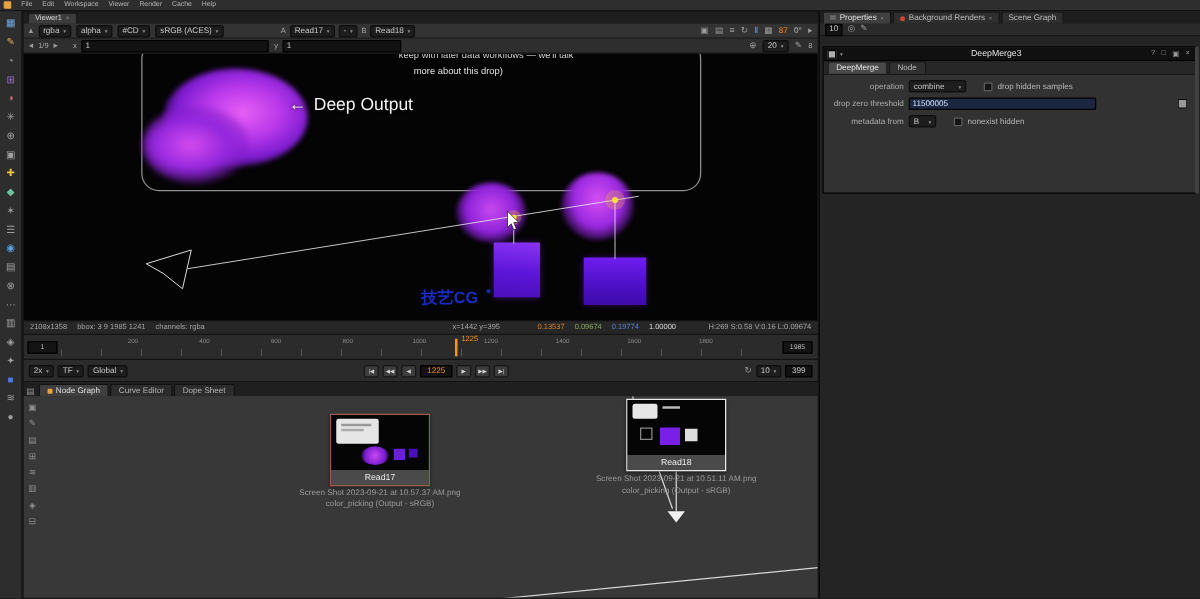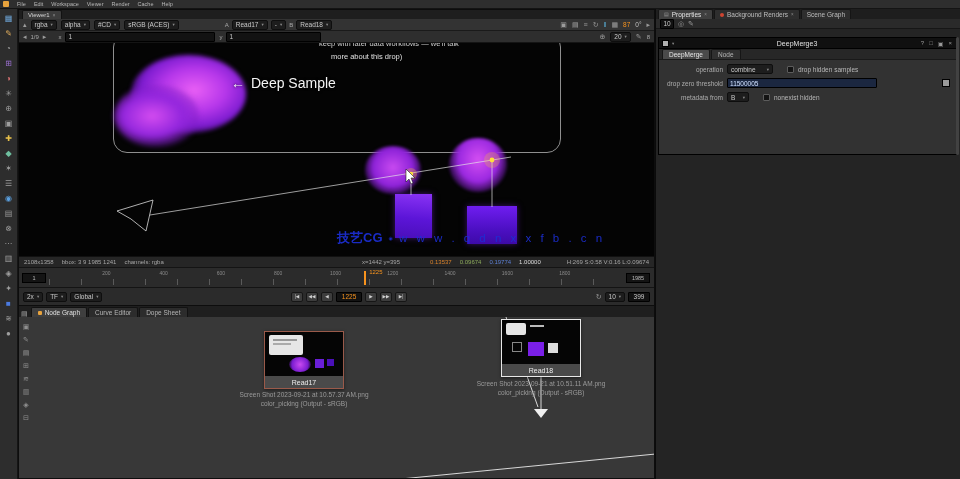--- a/index.html
+++ b/index.html
@@ -39,21 +39,21 @@
 #clipline span{position:relative;top:-4px;font-size:7.5px;color:#cfcfcf;white-space:nowrap}
 #noteline{position:absolute;left:312px;top:9px;font-size:7.5px;color:#e0e0e0}
 .blob{position:absolute;border-radius:50%}
 #blob1a{left:112px;top:12px;width:115px;height:78px;background:radial-gradient(ellipse at 55% 45%,#e95ff5 0%,#b637ea 35%,#7d1cd0 60%,rgba(90,15,160,.25) 78%,transparent 88%);filter:blur(2px)}
 #blob1b{left:95px;top:42px;width:85px;height:62px;background:radial-gradient(ellipse at 45% 50%,#d44cf0 0%,#9326dd 45%,rgba(110,20,180,.3) 72%,transparent 85%);filter:blur(2.5px)}
 #blob2{left:346px;top:103px;width:56px;height:48px;background:radial-gradient(ellipse at 50% 45%,#c84af0 0%,#8d22d8 50%,rgba(100,18,170,.3) 75%,transparent 88%);filter:blur(1.5px)}
 #blob3{left:430px;top:95px;width:58px;height:54px;background:radial-gradient(ellipse at 50% 40%,#d44ff2 0%,#9a28e0 48%,rgba(105,20,175,.3) 74%,transparent 88%);filter:blur(1.5px)}
 #dsq1{position:absolute;left:376px;top:151px;width:37px;height:44px;background:linear-gradient(185deg,#8a33f5 0%,#5c15d8 55%,#4a0fba 100%);box-shadow:0 0 6px rgba(120,40,220,.5)}
 #dsq2{position:absolute;left:448px;top:163px;width:50px;height:38px;background:linear-gradient(180deg,#6f1df0 0%,#4d10c4 60%,#3d0aa8 100%);box-shadow:0 0 6px rgba(110,30,210,.5)}
 #deepsample{position:absolute;left:212px;top:32px;display:flex;gap:6px;align-items:center;font-size:14px;color:#f4f4f4;text-shadow:0 0 3px #000}
-#watermark{position:absolute;left:318px;top:186px;display:flex;align-items:center;gap:6px;color:#1c2fd6;opacity:.92}
+#watermark{position:absolute;left:318px;top:186px;display:flex;gap:6px;color:#1c2fd6;opacity:.92}
 #watermark .cn{font-size:13px;font-weight:bold}
 #watermark .sep{font-size:5px}
 #watermark .url{font-size:11.5px;letter-spacing:3px}
 #vsvg{position:absolute;left:0;top:0}
 
 #infobar{position:absolute;left:0;top:246px;right:0;height:11px;background:#262626;border-top:1px solid #111;display:flex;align-items:center;gap:8px;padding:0 5px;font-size:6px;color:#a5a5a5;white-space:nowrap}
 
 #tlbar{position:absolute;left:0;top:257px;right:0;height:20px;background:#2b2b2b;border-top:1px solid #141414}
 .endbox{position:absolute;top:5px;width:24px;height:10px;background:#141414;border:1px solid #000;font-size:5.5px;color:#bbb;display:flex;align-items:center;justify-content:center}
 #ruler{position:absolute;left:30px;right:32px;top:1px;height:18px}
@@ -232,27 +232,26 @@
         <line x1="473" y1="117" x2="473" y2="164" stroke="#e6e6e6" stroke-width="0.8" opacity="0.85"></line>
         <circle cx="392" cy="131" r="6" fill="rgba(255,200,40,0.3)"></circle>
         <circle cx="392" cy="131" r="2.2" fill="#ffe13a"></circle>
         <circle cx="473" cy="117" r="8" fill="rgba(255,200,40,0.25)"></circle>
         <circle cx="473" cy="117" r="2.4" fill="#ffe13a"></circle>
         <polygon points="387,126 387,139 390,136 392,141 394,140 392,135 396,135" fill="#ffffff" stroke="#000" stroke-width="0.5"></polygon>
       </svg>
 
       <div id="deepsample">
         <span>←</span>
-        <span>Deep Sample</span>
+        <span>Deep Output</span>
       </div>
 
       <div id="watermark">
         <span class="cn">技艺CG</span>
         <span class="sep">◉</span>
-        <span class="url">w w w . q d n x x f b . c n</span>
       </div>
     </div>
 
     <div id="infobar">
       <span>2108x1358</span>
       <span>bbox: 3 9 1985 1241</span>
       <span>channels: rgba</span>
       <span style="flex:1"></span>
       <span>x=1442 y=395</span>
       <span style="width:14px"></span>

